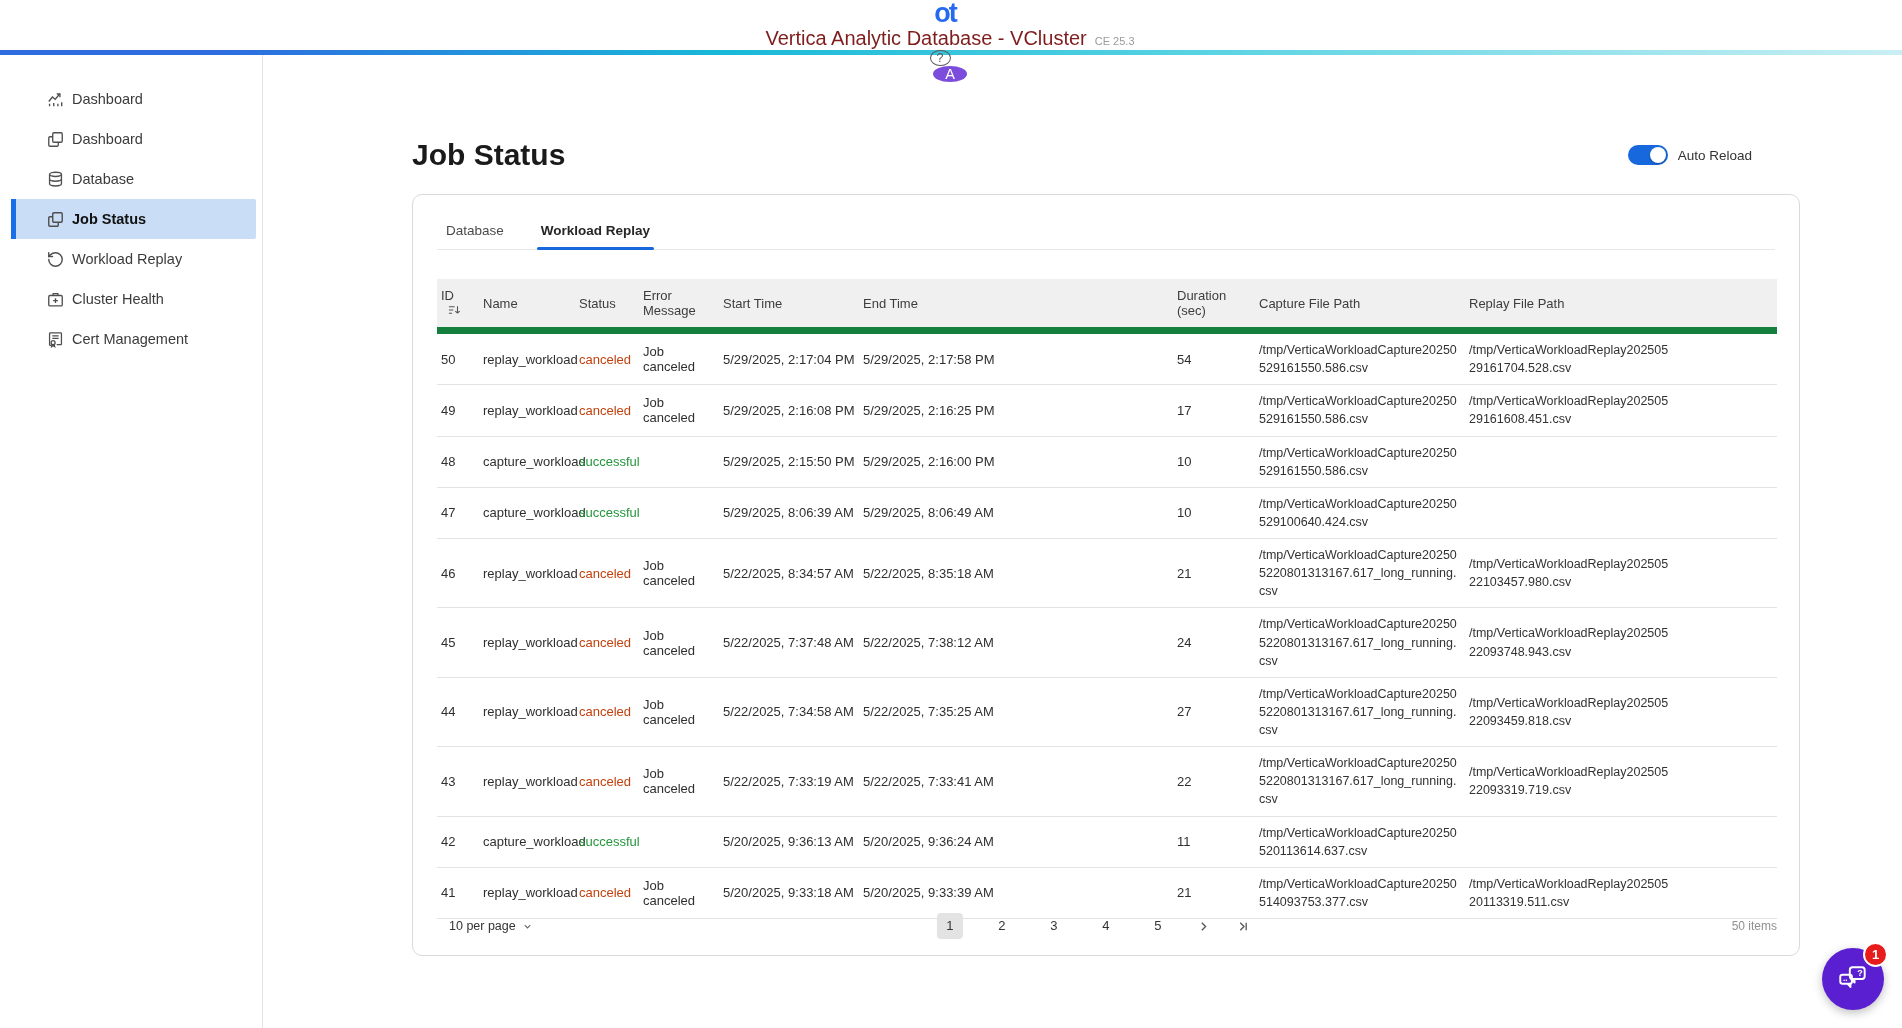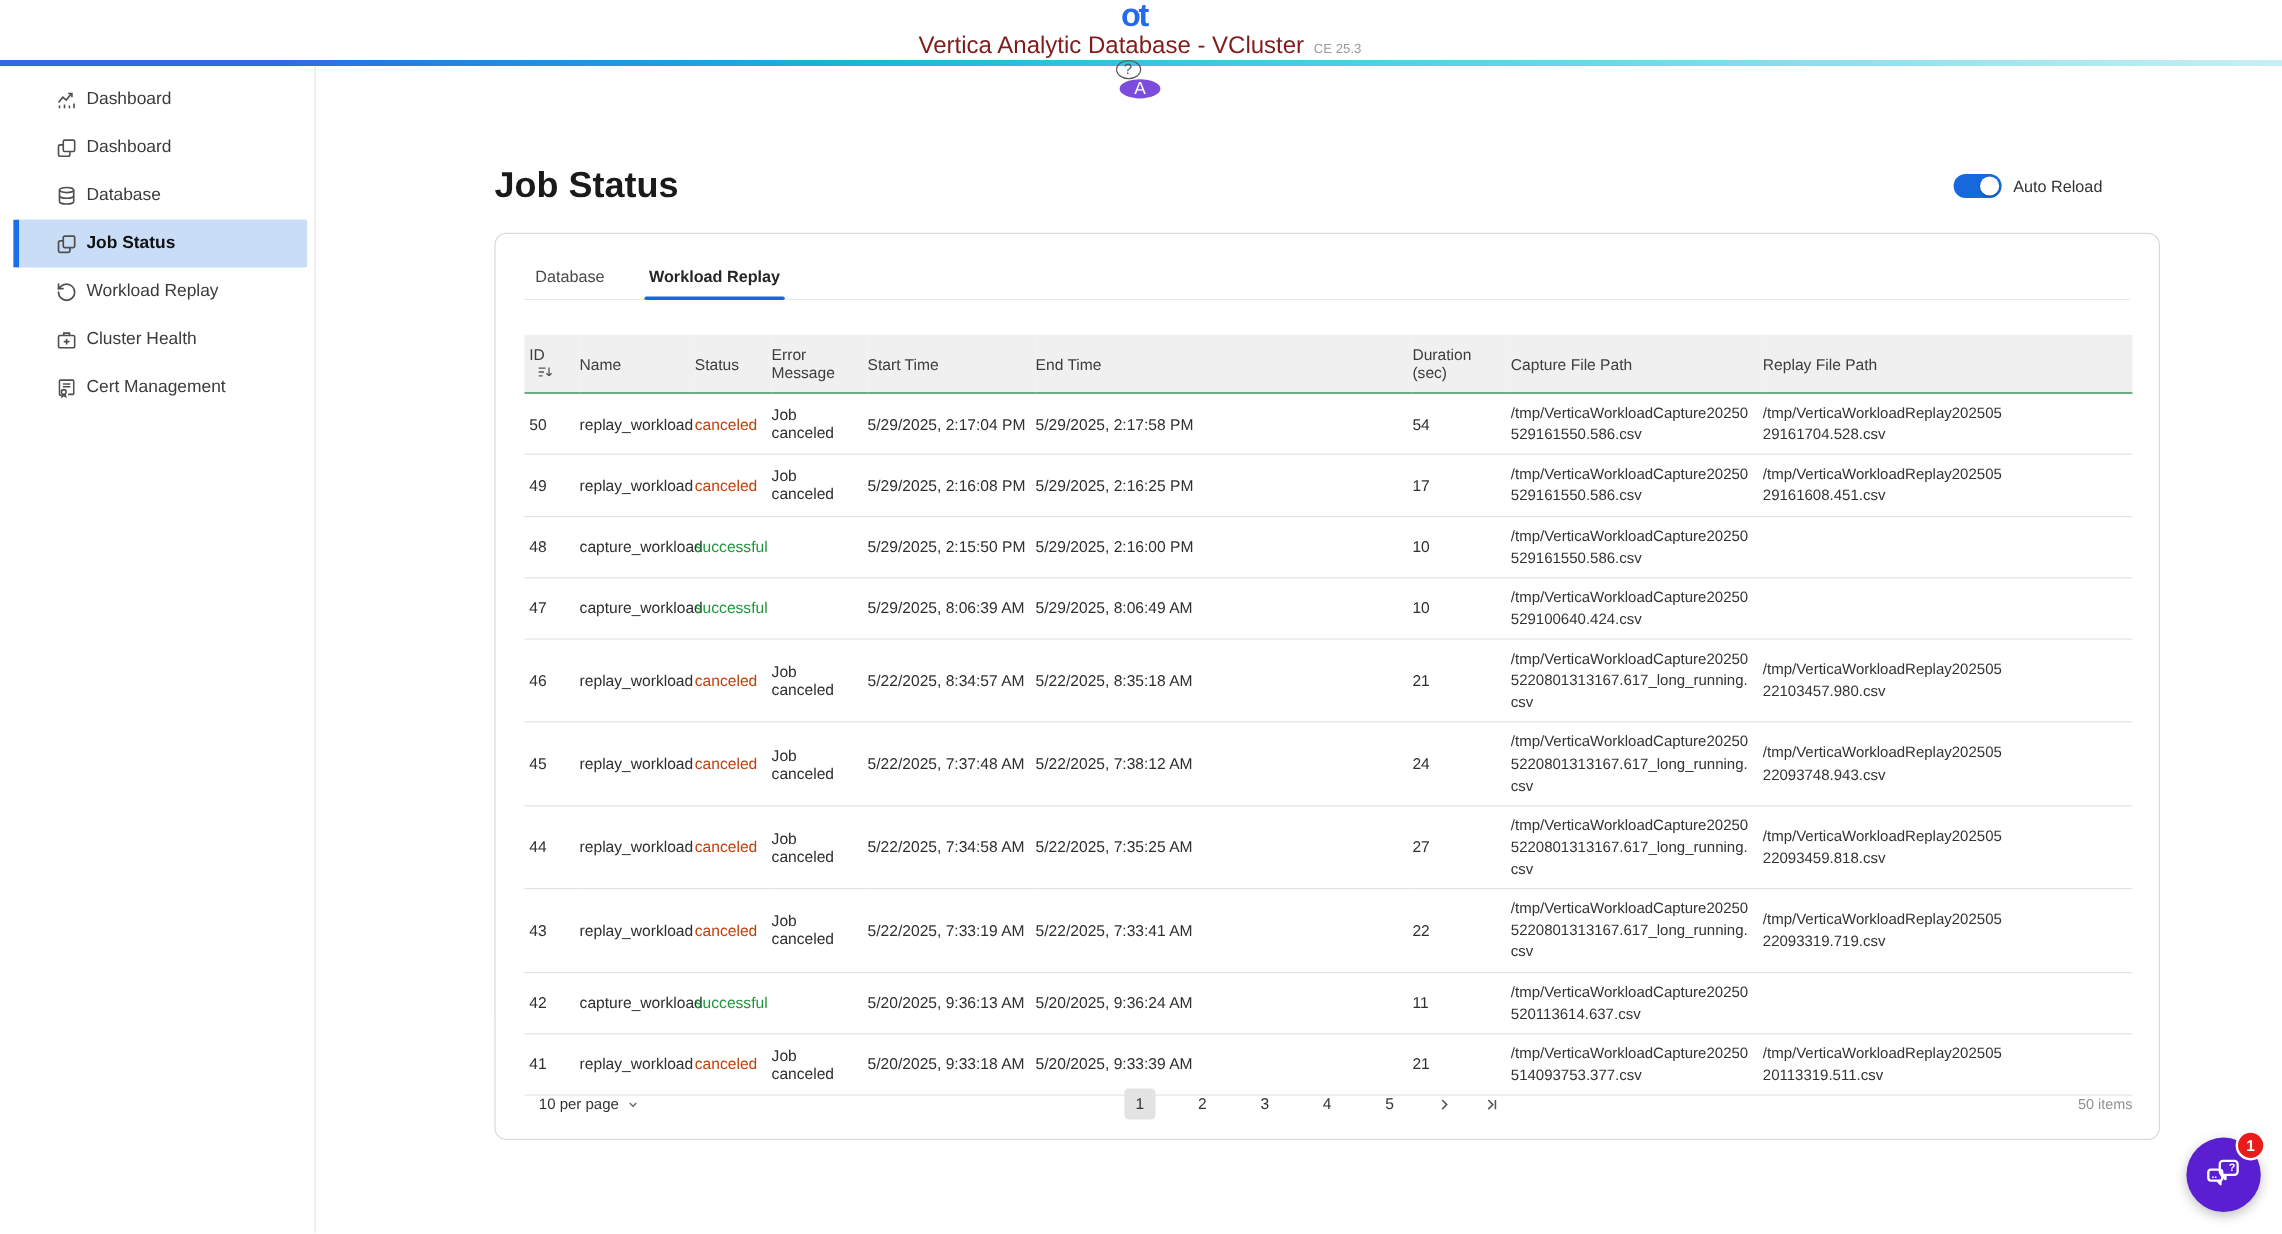--- a/index.html
+++ b/index.html
@@ -15,21 +15,21 @@
   .tb-spacer { flex:1; }
   .help-btn { width:21px; height:21px; border:1.5px solid #5a5a5a; border-radius:50%;
     display:flex; align-items:center; justify-content:center; font-size:12.5px; color:#5a5a5a;
     margin-right:20px; cursor:pointer; }
   .avatar { width:34px; height:34px; border-radius:50%; background:#7c4ddc; color:#fff;
     display:flex; align-items:center; justify-content:center; font-size:14.5px; cursor:pointer; }
   .brandline { height:5px; background:linear-gradient(90deg,#2d6de0 0%,#2d6de0 12%,#19b8d8 38%,#55d2e2 62%,#c9eff4 100%); }
 
   
   .shell { display:flex; height:973px; }
-  .sidebar { width:263px; border-right:1px solid #e4e4e4; padding-top:8px; background:#fff; flex-shrink:0; }
+  .sidebar { width:263px; border-right:1px solid #e4e4e4; padding-top:24px; background:#fff; flex-shrink:0; }
   .side-item { height:40px; display:flex; align-items:center; padding-left:46px;
     font-size:14.5px; color:#3b3b3b; cursor:pointer; }
   .side-item .icon { width:20px; height:20px; margin-right:6px; color:#4f4f4f; display:flex; align-items:center; }
   .side-item .icon svg { width:19px; height:19px; }
   .side-item.active { background:#c9def6; border-left:5px solid #1a6fe8; margin:0 6px 0 11px;
     padding-left:30px; border-radius:0 2px 2px 0; font-weight:700; color:#111; }
 
   .main { flex:1; }
   .page { width:1388px; margin:83px 0 0 149px; }
 
@@ -44,21 +44,21 @@
   
   .card { border:1px solid #dadada; border-radius:10px; padding:18px 24px 22px; background:#fff; }
   .tabs { display:flex; gap:33px; border-bottom:1px solid #e8e8e8; padding-left:7px; }
   .tab { font-size:13.5px; color:#4a4a4a; padding:10px 2px 11px; position:relative; cursor:pointer; }
   .tab.active { color:#262626; font-weight:700; }
   .tab.active::after { content:""; position:absolute; left:-2px; right:-2px; bottom:-1px;
     height:3px; background:#1668dc; border-radius:2px; }
 
   table { border-collapse:collapse; table-layout:fixed; width:1340px; margin-top:29px; }
   th { background:#f0f0f0; font-weight:400; font-size:13px; color:#3d3d3d; text-align:left;
-    padding:9px 10px 9px 0; border-bottom:1px solid #15803d; }
+    padding:9px 10px 9px 0; border-bottom:7px solid #15803d; }
   th:first-child, td:first-child { padding-left:4px; }
   td { font-size:13px; color:#2f2f2f; padding:7px 10px 7px 0; border-bottom:1px solid #e3e3e3;
     vertical-align:middle; }
   td.t { white-space:nowrap; }
   .path { font-size:12.5px; line-height:1.45; max-width:200px; word-break:break-all; color:#333; }
   .st-canceled { color:#c2410c; }
   .st-successful { color:#23963c; }
   .sort-ic { vertical-align:-2px; margin-left:6px; color:#555; }
 
   

